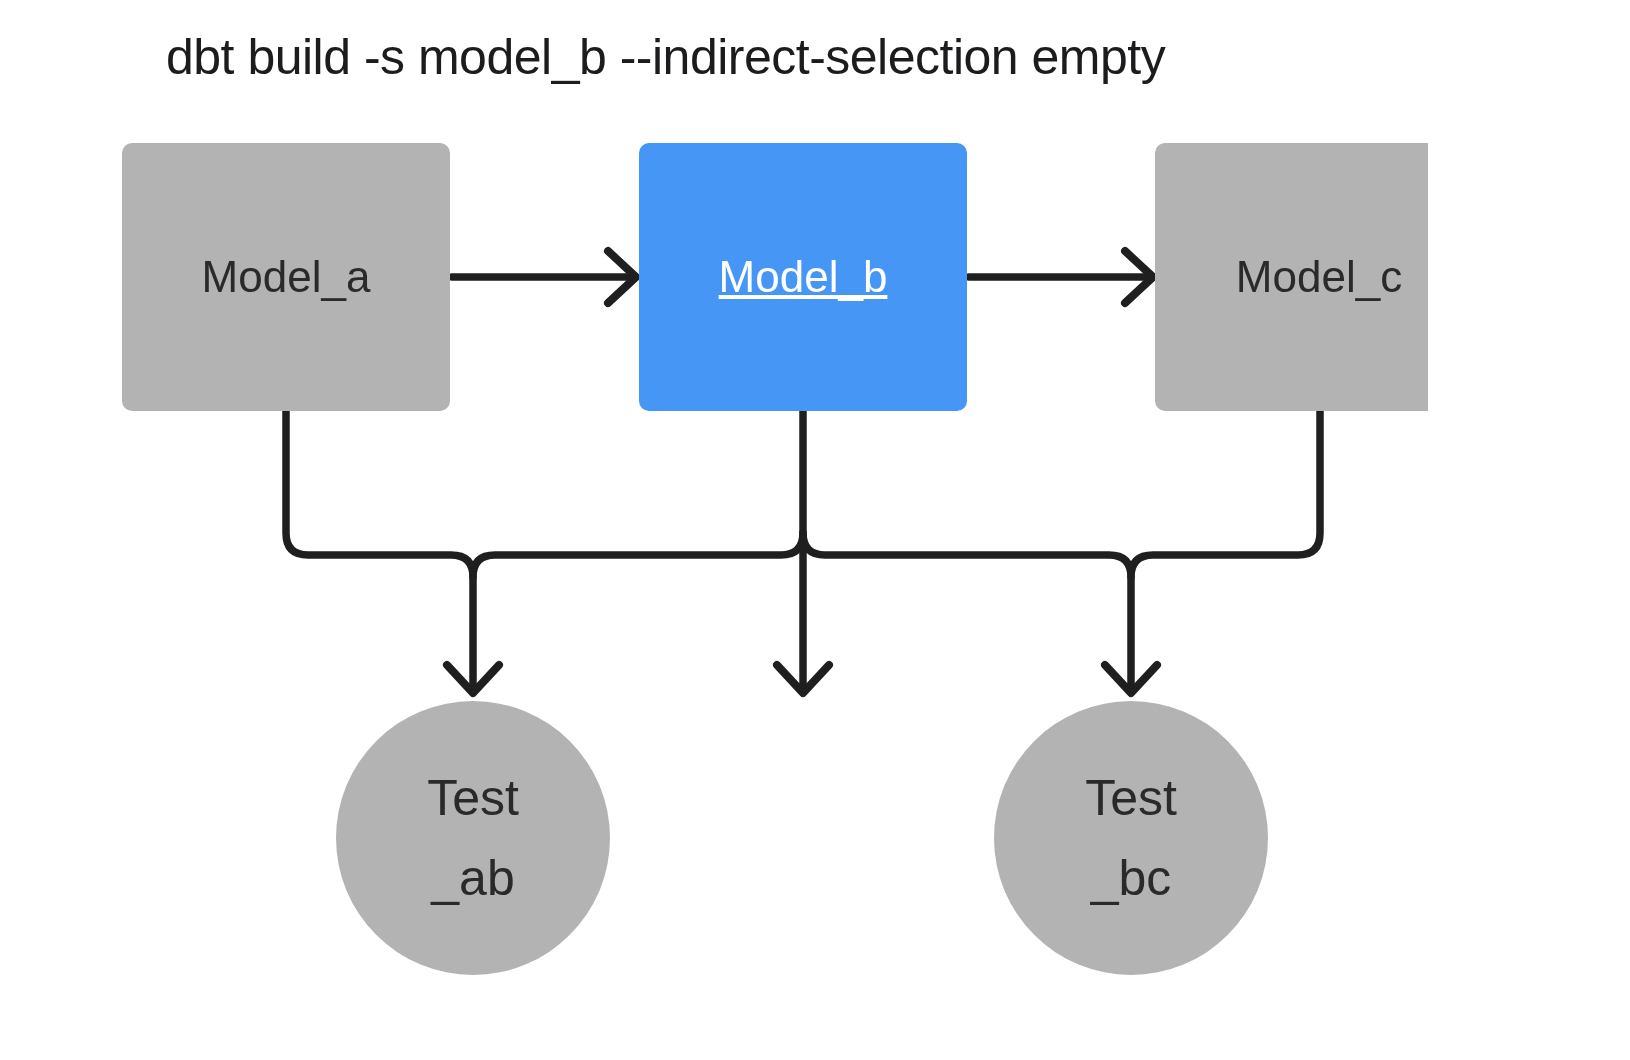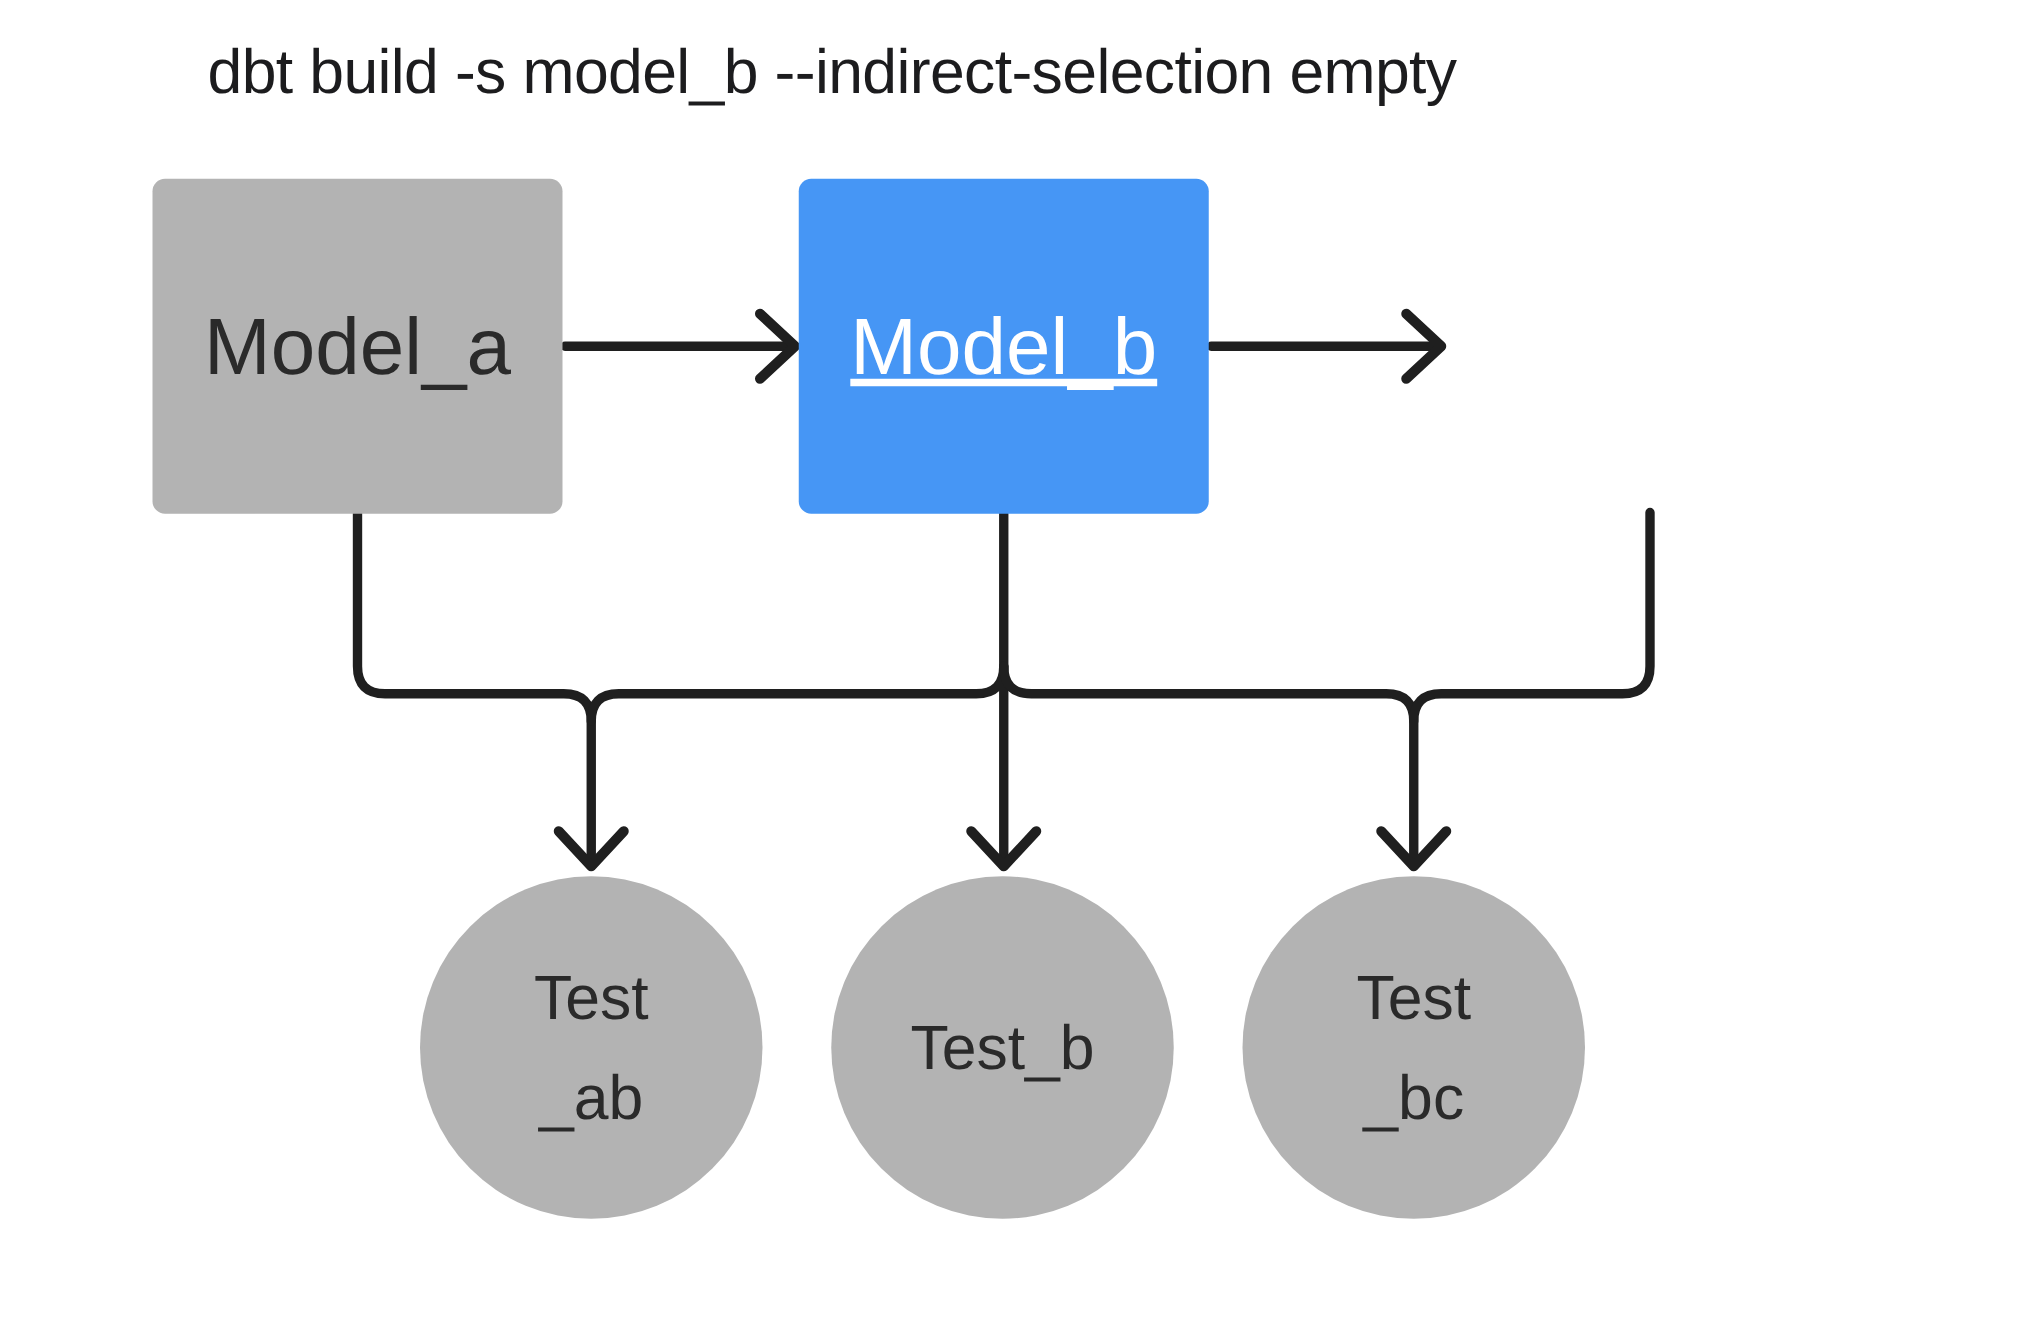--- a/index.html
+++ b/index.html
@@ -27,21 +27,21 @@
   .arrowhead{stroke-width:8;}
   .model-box{
     position:absolute;top:143px;
     width:328px;height:268px;
     border-radius:10px;
     background:var(--node-gray,#b3b3b3);
     display:flex;align-items:center;justify-content:center;
   }
   .model-box.selected{background:var(--selected-blue,#4696f5);}
   .model-label{
-    font-size:64px;color:var(--node-text-dark,#2a2a2a);
+    font-size:44px;color:var(--node-text-dark,#2a2a2a);
     white-space:nowrap;
   }
   .model-box.selected .model-label{color:var(--node-text-light,#ffffff);text-decoration:underline;}
   .test-circle{
     position:absolute;top:701px;
     width:274px;height:274px;border-radius:50%;
     background:var(--node-gray,#b3b3b3);
     display:flex;flex-direction:column;align-items:center;justify-content:center;
     text-align:center;
   }
@@ -88,28 +88,28 @@
   </svg>
 
   <div class="model-box" id="model-a">
     <span class="model-label">Model_a</span>
   </div>
 
   <div class="model-box selected" id="model-b">
     <span class="model-label">Model_b</span>
   </div>
 
+  <div class="model-box" id="model-c">
+    <span class="model-label">Model_c</span>
+  </div>
 
   <div class="test-circle" id="test-ab">
     <div class="test-label">Test</div>
     <div class="test-label">_ab</div>
   </div>
 
-  <div class="test-circle" id="test-b">
-    <div class="test-label">Test_b</div>
-  </div>
 
   <div class="test-circle" id="test-bc">
     <div class="test-label">Test</div>
     <div class="test-label">_bc</div>
   </div>
 
 </div>
 
 </body></html>

